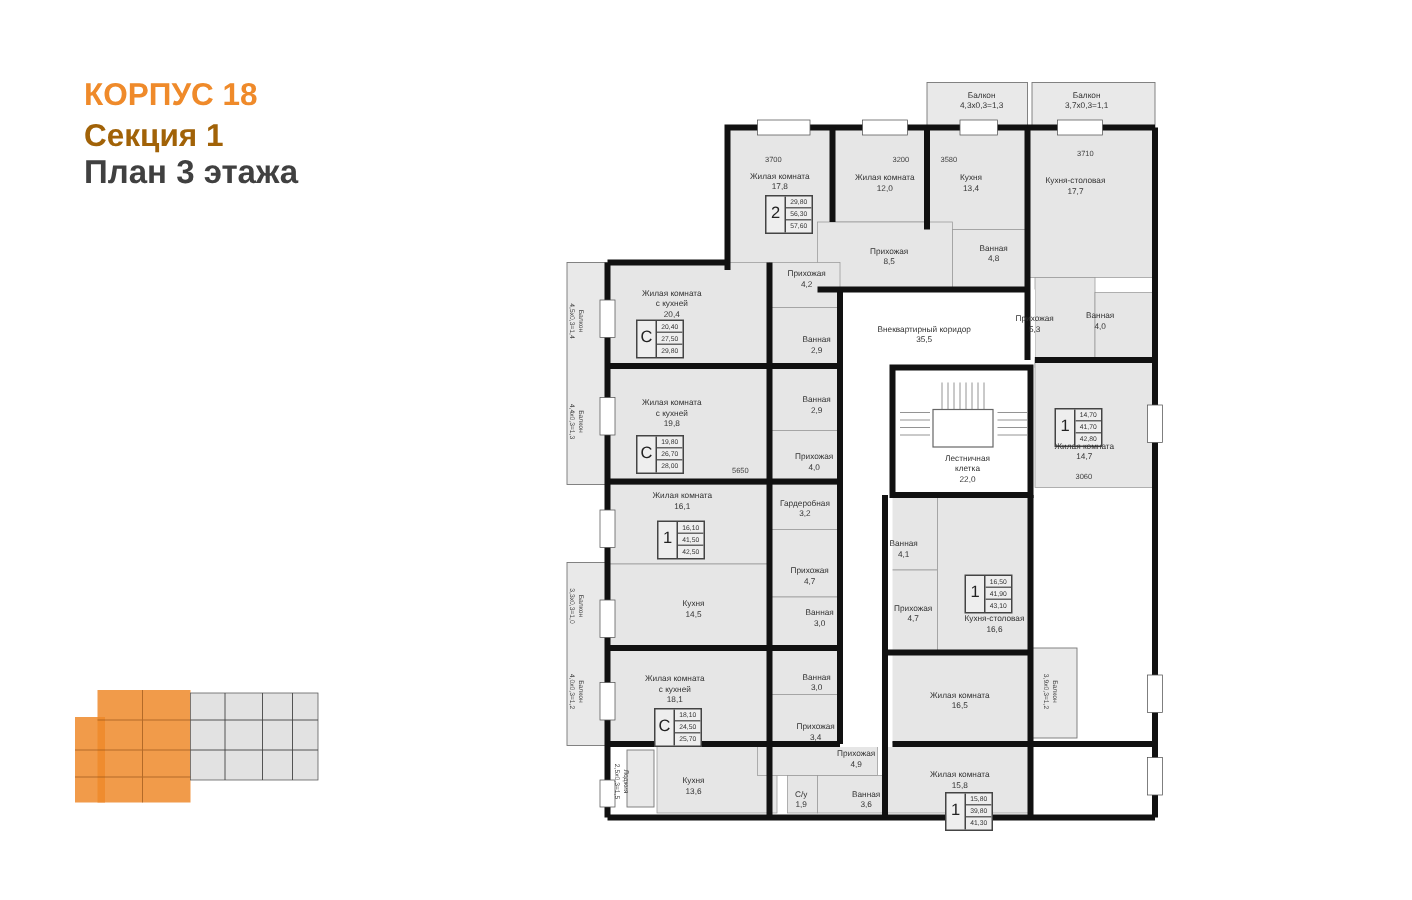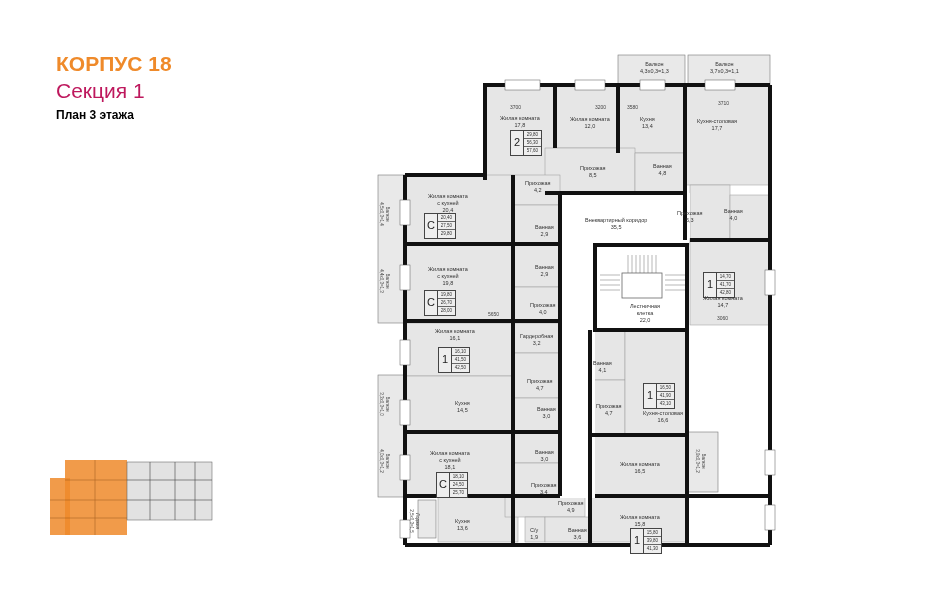--- a/index.html
+++ b/index.html
@@ -1,20 +1,20 @@
 <!DOCTYPE html>
 <html><head>
 <meta charset="utf-8">
 <style>
   html, body { margin:0; padding:0; background:#fff; }
   body { width:941px; height:600px; position:relative; overflow:hidden; font-family:"Liberation Sans", sans-serif; }
   .title-block { position:absolute; left:56px; top:50px; }
   .t1 { color:#ef8a2a; font-weight:bold; font-size:21px; line-height:27px; }
-  .t2 { color:#be185d; font-weight:normal; font-size:21px; line-height:27px; }
-  .t3 { color:#000000; font-weight:bold; font-size:12px; line-height:22px; }
+  .t2 { color:#a16207; font-weight:bold; font-size:21px; line-height:27px; }
+  .t3 { color:#404040; font-weight:bold; font-size:22px; line-height:22px; }
   .plan { position:absolute; left:0; top:0; width:941px; height:600px; }
   .lbl { position:absolute; font-size:5.5px; color:#333; text-align:center; line-height:7px; white-space:nowrap; }
   .dim { position:absolute; font-size:5px; color:#444; white-space:nowrap; }
   .badge { position:absolute; display:flex; border:0.6px solid #444; background:#eee; }
   .badge .n { font-size:11px; width:12px; text-align:center; line-height:22px; color:#222; border-right:0.6px solid #444; }
   .badge .vals { display:flex; flex-direction:column; }
   .badge .vals span { font-size:4.5px; line-height:7.2px; height:7.2px; width:17px; text-align:center; border-bottom:0.5px solid #666; color:#333; }
   .badge .vals span:last-child { border-bottom:none; }
   .balc { position:absolute; font-size:4.5px; color:#444; transform:rotate(90deg); white-space:nowrap; text-align:center; line-height:6px; }
 </style>

